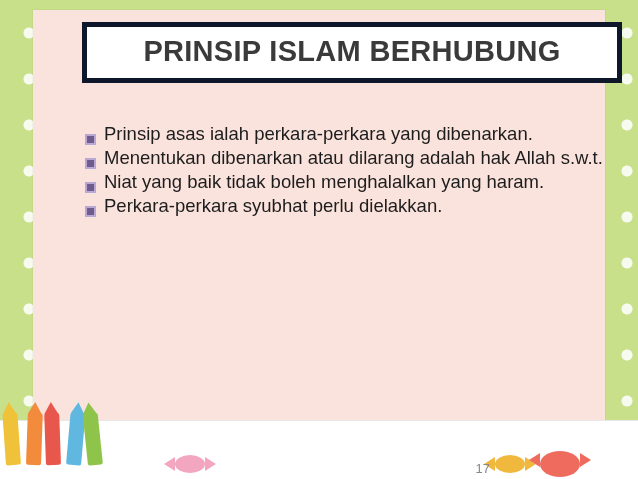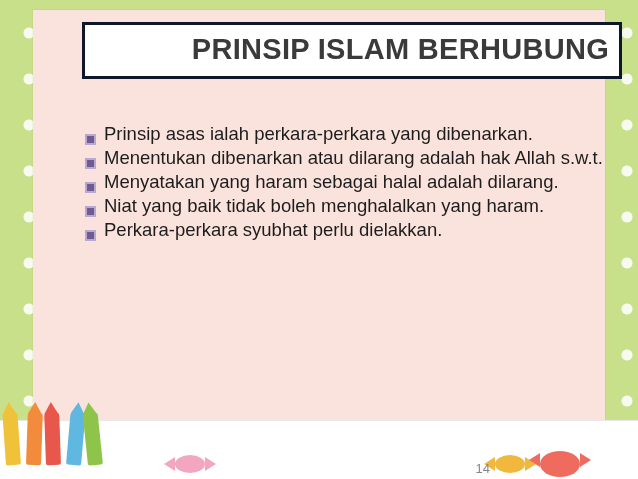--- a/index.html
+++ b/index.html
@@ -98,24 +98,24 @@
     height: 435px;
     background: #fbe3dd;
     box-shadow: 0 0 0 1px rgba(0,0,0,0.03);
   }
   .title-box {
     position: absolute;
     left: 49px;
     top: 12px;
     width: 540px;
     box-sizing: border-box;
-    border: 3px solid #0f172a;
+    border: 5px solid #0f172a;
     background: #ffffff;
     padding: 6px 10px 9px 10px;
-    text-align: right;
+    text-align: center;
   }
   .title-line {
     font-weight: bold;
     font-size: 29px;
     line-height: 36px;
     color: #3a3a3a;
     letter-spacing: 0.3px;
   }
   .bullets {
     position: absolute;
@@ -173,24 +173,20 @@
       </div>
 
       <div class="bullet">
         <span class="marker"></span>
         <span class="btext">Menentukan dibenarkan atau dilarang adalah hak Allah s.w.t.</span>
       </div>
 
 
 
 
-      <div class="bullet">
-        <span class="marker"></span>
-        <span class="btext">Menyatakan yang haram sebagai halal adalah dilarang.</span>
-      </div>
 
       <div class="bullet">
         <span class="marker"></span>
         <span class="btext">Niat yang baik tidak boleh menghalalkan yang haram.</span>
       </div>
 
       <div class="bullet">
         <span class="marker"></span>
         <span class="btext">Perkara-perkara syubhat perlu dielakkan.</span>
       </div>
@@ -222,16 +218,16 @@
     </div>
     <div class="candy" style="left:495px; background:#f0b83c;">
       <span class="wrap-l" style="border-right:11px solid #f0b83c;"></span>
       <span class="wrap-r" style="border-left:11px solid #f0b83c;"></span>
     </div>
     <div class="candy" style="left:540px; background:#ef6b5e; width:40px; height:26px; bottom:2px;">
       <span class="wrap-l" style="border-right:11px solid #ef6b5e;"></span>
       <span class="wrap-r" style="border-left:11px solid #ef6b5e;"></span>
     </div>
 
-    <div class="page-number">14</div>
+    <div class="page-number">17</div>
   </div>
 
 </div>
 
 </body></html>

